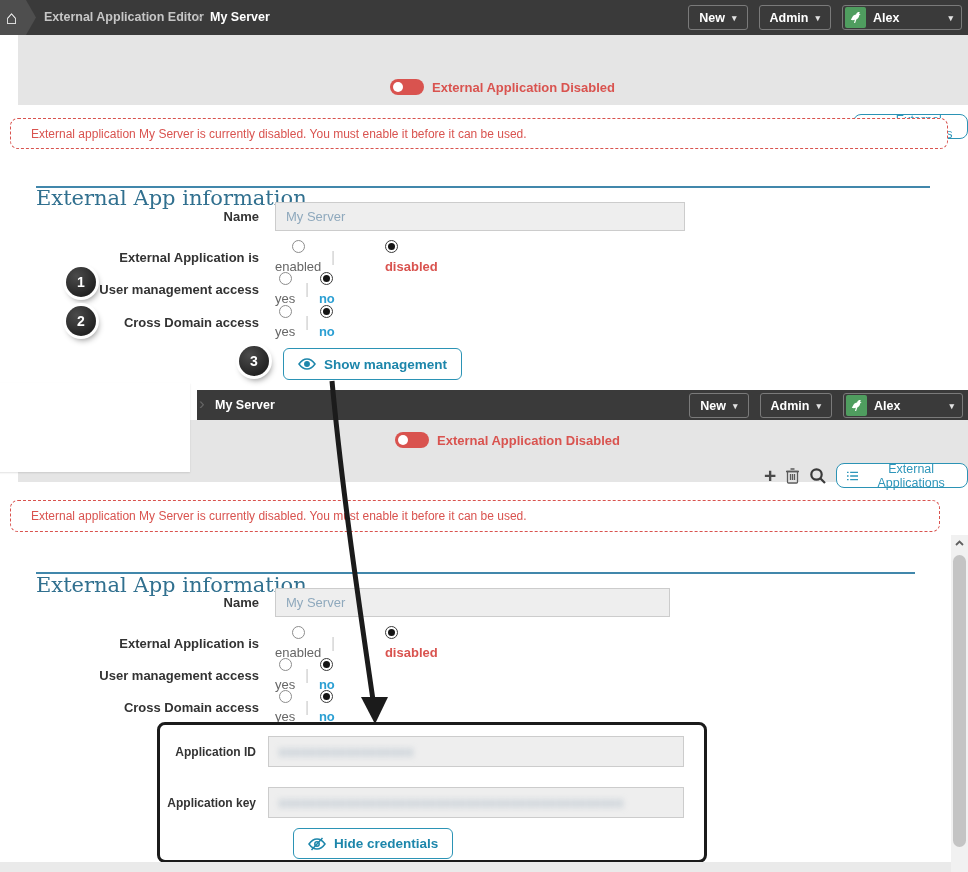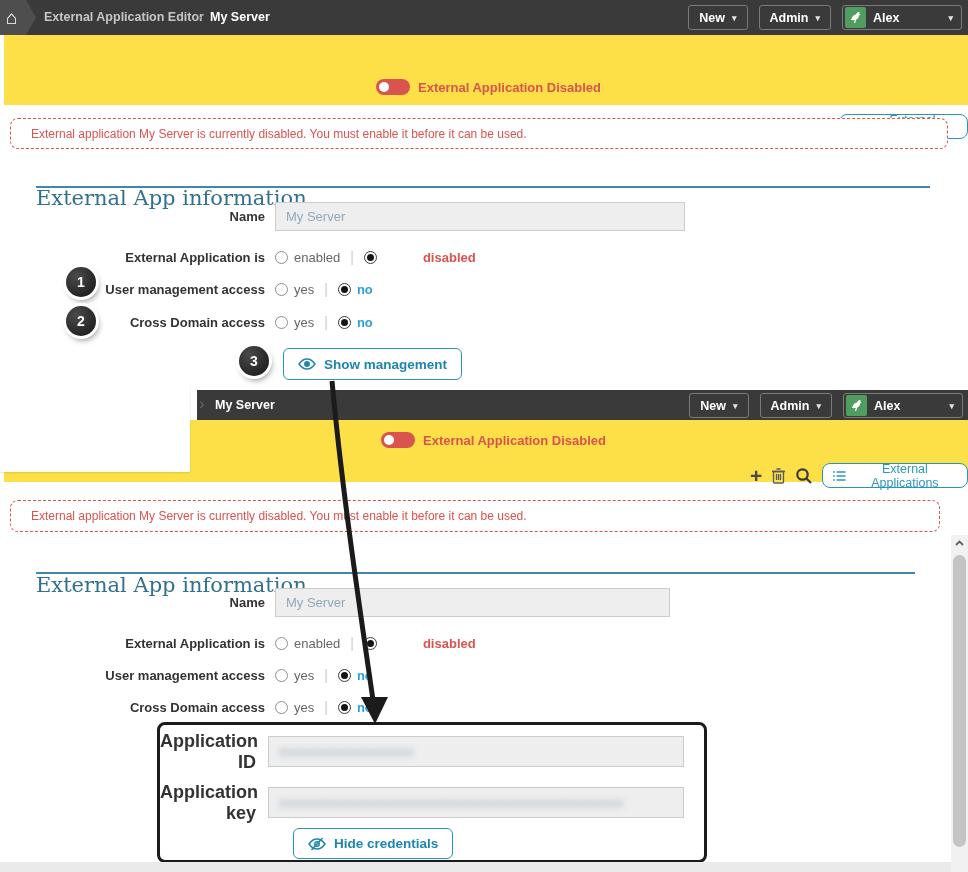--- a/index.html
+++ b/index.html
@@ -20,21 +20,21 @@
   .nav-right { position:absolute; right:6px; top:5px; display:flex; gap:11px; align-items:center; }
   .nbtn { height:25px; border:1px solid #7a7a7a; border-radius:3px; background:transparent;
     color:#fff; font-weight:bold; font-size:12.5px; display:flex; align-items:center; gap:7px;
     padding:0 10px; cursor:pointer; font-family:inherit; }
   .caret { font-size:9px; color:#e2e2e2; }
   .nbtn.user { width:120px; padding:1px 8px 1px 2px; }
   .nbtn.user .caret { margin-left:auto; }
   .avatar { width:21px; height:21px; border-radius:2px; background:#4f9d5f; display:flex; align-items:center; justify-content:center; }
 
   
-  .graybar { position:absolute; left:4px; right:0; background:#fde047; }
+  .graybar { position:absolute; left:18px; right:0; background:#e5e5e5; }
   .toggle-banner { position:absolute; display:flex; align-items:center; gap:8px; }
   .toggle { width:34px; height:16px; border-radius:8px; background:#d9534f; position:relative; display:inline-block; cursor:pointer; }
   .toggle .knob { position:absolute; left:3px; top:3px; width:10px; height:10px; border-radius:50%; background:#fff; }
   .toggle-label { color:#d9534f; font-weight:bold; font-size:13px; }
 
   .tab { position:absolute; background:#fff; border-radius:5px 5px 0 0; display:flex; align-items:center; justify-content:center;
     color:#41a4c4; font-size:13px; cursor:pointer; }
 
   .tools { position:absolute; display:flex; align-items:center; gap:9px; }
   .icon-btn { background:none; border:none; cursor:pointer; display:flex; align-items:center; padding:0; }
@@ -42,45 +42,45 @@
   .extapps { display:flex; align-items:center; gap:7px; border:1px solid #2b93b5; border-radius:8px;
     background:#fff; color:#2e96ba; font-size:12.5px; padding:0 10px; height:25px; cursor:pointer; font-family:inherit; }
 
   
   .warnbox { position:absolute; border:1px dashed #d9534f; border-radius:8px; background:#fff;
     color:#d9534f; font-size:12px; display:flex; align-items:center; padding-left:20px; }
   .h-sec { position:absolute; font-family:"DejaVu Serif", serif; font-size:21px; font-weight:normal; color:#31708f;margin-top:33px; }
   .h-rule { position:absolute; height:2px; background:#4187ab; }
 
   .frow { position:absolute; left:0; display:flex; align-items:center; }
-  .flabel { width:275px; text-align:right; padding-right:10px; font-size:13px; font-weight:bold; color:#333; }
+  .flabel { width:275px; text-align:right; padding-right:16px; font-size:13px; font-weight:bold; color:#333; }
   .finput { height:29px; background:#eee; border:1px solid #ccc; display:flex; align-items:center;
     padding-left:10px; font-size:13px; color:#8fa9bd; }
   .radio { width:13px; height:13px; border-radius:50%; border:1px solid #8d8d8d; background:#fff; display:inline-block; position:relative; cursor:pointer; }
   .radio.sel { border-color:#3a3a3a; }
   .radio.sel::after { content:""; position:absolute; left:2px; top:2px; width:7px; height:7px; border-radius:50%; background:#151515; }
-  .opt { display:flex; align-items:center; gap:6px; }
+  .opt { display:flex; align-items:center; gap:6px;flex-direction:column; }
   .optlbl { font-size:13px; color:#666; }
   .optlbl.sel-red { color:#d9534f; font-weight:bold;margin-left:40px; }
   .optlbl.sel-blue { color:#2b9fd3; font-weight:bold; }
   .opt-div { color:#ccc; font-size:14px; margin:0 10px; }
 
   .cred-btn { position:absolute; height:32px; display:flex; align-items:center; gap:8px; padding:0 14px;
     border:1px solid #2b93b5; border-radius:6px; background:#fff; color:#1d86ab; font-weight:bold;
     font-size:13.5px; cursor:pointer; font-family:inherit; }
 
   
   .white-overlay { position:absolute; left:-12px; top:-7px; width:202px; height:89px; background:#fff; border-bottom-left-radius:12px; box-shadow:0 1px 2px rgba(0,0,0,.12); }
   .partial-tab { position:absolute; left:40px; top:65px; width:178px; height:37px; background:#fff; }
   .partial-tab .tail { position:absolute; left:136px; top:5px; color:#41a4c4; font-size:13px; }
   .blur-strip { position:absolute; left:8px; top:27px; width:162px; height:8px; background:#a8aeb1; filter:blur(2px); opacity:.65; border-radius:2px; }
 
   .credbox { position:absolute; left:157px; top:332px; width:550px; height:141px; border:3px solid #1b1b1b; border-radius:8px; background:#fff; }
   .crow { position:absolute; display:flex; align-items:center; }
-  .clabel { width:108px; text-align:right; padding-right:12px; font-size:18px; font-weight:bold; color:#333; }
+  .clabel { width:108px; text-align:right; padding-right:12px; font-size:12px; font-weight:bold; color:#333; }
   .cinput { width:416px; height:31px; background:#eee; border:1px solid #ccc; display:flex; align-items:center; padding-left:10px; overflow:hidden; }
   .masked { font-size:13px; color:#8da2b4; letter-spacing:1px; filter:blur(3px); white-space:nowrap; }
 
   .bottom-band { position:absolute; left:0; top:472px; width:951px; height:10px; background:#eaeaea; }
 
   .scrollbar { position:absolute; right:0; top:145px; width:17px; height:337px; background:#f1f1f1; }
   .scroll-up { position:absolute; left:0; top:0; width:17px; height:16px; display:flex; align-items:center; justify-content:center; cursor:pointer; }
   .scroll-thumb { position:absolute; left:2px; top:20px; width:13px; height:292px; background:#c4c4c4; border-radius:7px; cursor:pointer; }
 
   

